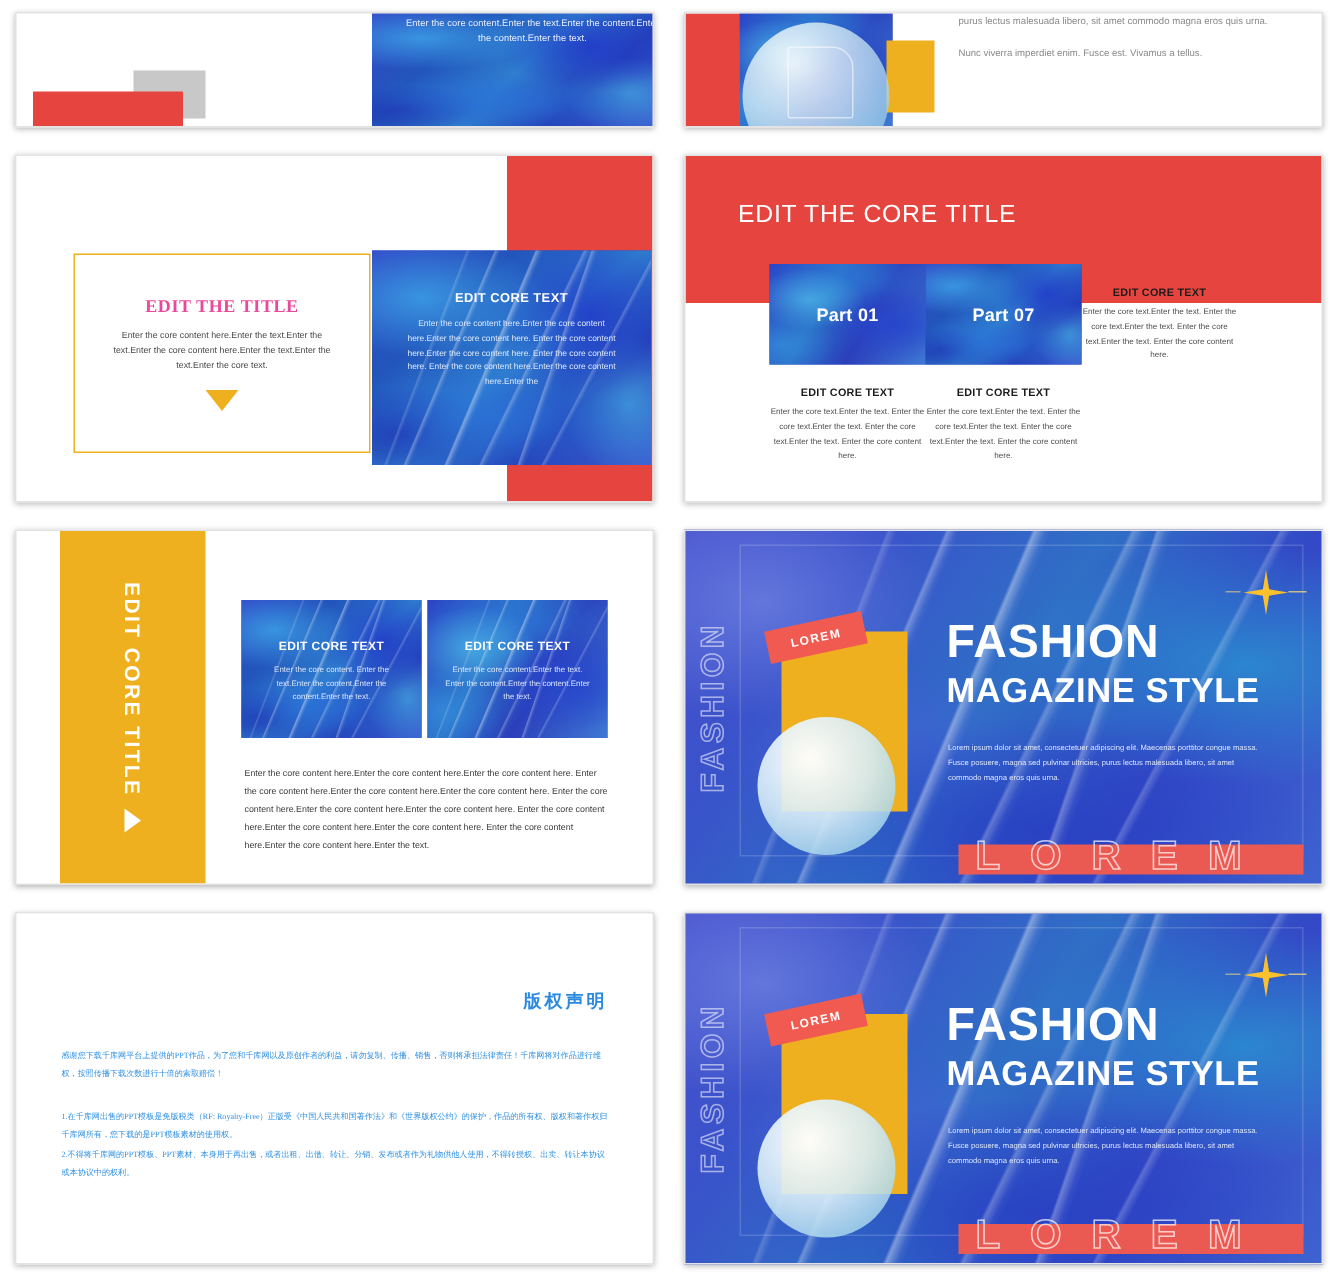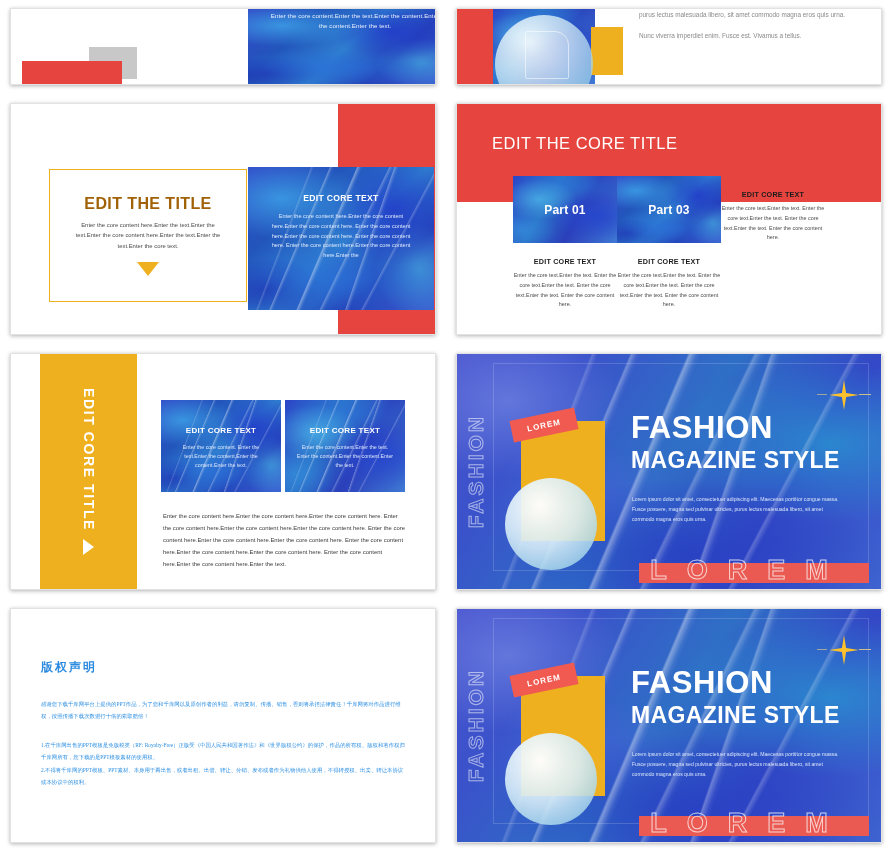--- a/index.html
+++ b/index.html
@@ -96,21 +96,21 @@
   .s2-body p + p { margin-top: 9px; }
 
   
   .s3-redbar { position: absolute; right: 0; top: 0; width: 97px; height: 100%; background: #e5453e; }
   .s3-white { position: absolute; left: 0; top: 0; width: 349px; height: 100%; background: #ffffff; }
   .s3-frame {
     position: absolute; left: 38px; top: 65px; width: 198px; height: 133px;
     border: 1.6px solid #efb01f; background: #fff;
     display: flex; flex-direction: column; align-items: center; justify-content: center;
   }
-  .s3-frame h2 { font-size: 16px; font-weight: 700; color: #a16207; letter-spacing: .4px; }
+  .s3-frame h2 { font-size: 12px; font-weight: 700; color: #ec4899; letter-spacing: .4px; font-family: Liberation Serif, serif; }
   .s3-frame .sub {
     margin-top: 7px; width: 158px; text-align: center;
     font-size: 5.9px; line-height: 1.75; color: #4a4a4a;
   }
   .tri-down {
     margin-top: 11px; width: 0; height: 0;
     border-left: 11px solid transparent; border-right: 11px solid transparent;
     border-top: 14px solid #efb01f;
   }
   .s3-card {
@@ -208,21 +208,21 @@
   .hero-lorem .band { position: absolute; left: 42px; right: 12px; top: 12px; height: 20px; background: #ea5a52; }
   .hero-lorem span {
     position: relative; font-size: 27px; font-weight: 700; letter-spacing: 20px;
     color: transparent; -webkit-text-stroke: 1px rgba(255,255,255,.7);
     padding-left: 20px;
   }
 
   
   .cn { position: absolute; inset: 0; background: #fff; padding: 26px 30px; }
   .cn h1 {
-    text-align: left; font-family: "Liberation Serif", serif;
+    text-align: right; font-family: "Liberation Serif", serif;
     font-size: 12px; font-weight: 700; color: #2b8ae0; letter-spacing: 2px; margin-top: 24px;
   }
   .cn .p1 { margin-top: 22px; font-family: "Liberation Serif", serif; font-size: 5.4px; line-height: 2.3; color: #2f90e2; }
   .cn .p2 { margin-top: 16px; font-family: "Liberation Serif", serif; font-size: 5.4px; line-height: 2.3; color: #2f90e2; }
   .cn .p3 { font-family: "Liberation Serif", serif; font-size: 5.4px; line-height: 2.3; color: #2f90e2; }
   .cn .more {
     margin-top: 20px; font-family: "Liberation Serif", serif;
     font-size: 9.5px; font-weight: 700; color: #2b8ae0; letter-spacing: .3px;
   }
 </style>
@@ -280,21 +280,21 @@
         <div class="part">
           <div class="thumb tex2">
             <span>Part 01</span>
           </div>
           <h4>EDIT CORE TEXT</h4>
           <p>Enter the core text.Enter the text. Enter the core text.Enter the text. Enter the core text.Enter the text. Enter the core content here.</p>
         </div>
 
         <div class="part">
           <div class="thumb tex">
-            <span>Part 03</span>
+            <span>Part 07</span>
           </div>
           <h4>EDIT CORE TEXT</h4>
           <p>Enter the core text.Enter the text. Enter the core text.Enter the text. Enter the core text.Enter the text. Enter the core content here.</p>
         </div>
 
         <div class="part">
           <h4>EDIT CORE TEXT</h4>
           <p>Enter the core text.Enter the text. Enter the core text.Enter the text. Enter the core text.Enter the text. Enter the core content here.</p>
         </div>
 

